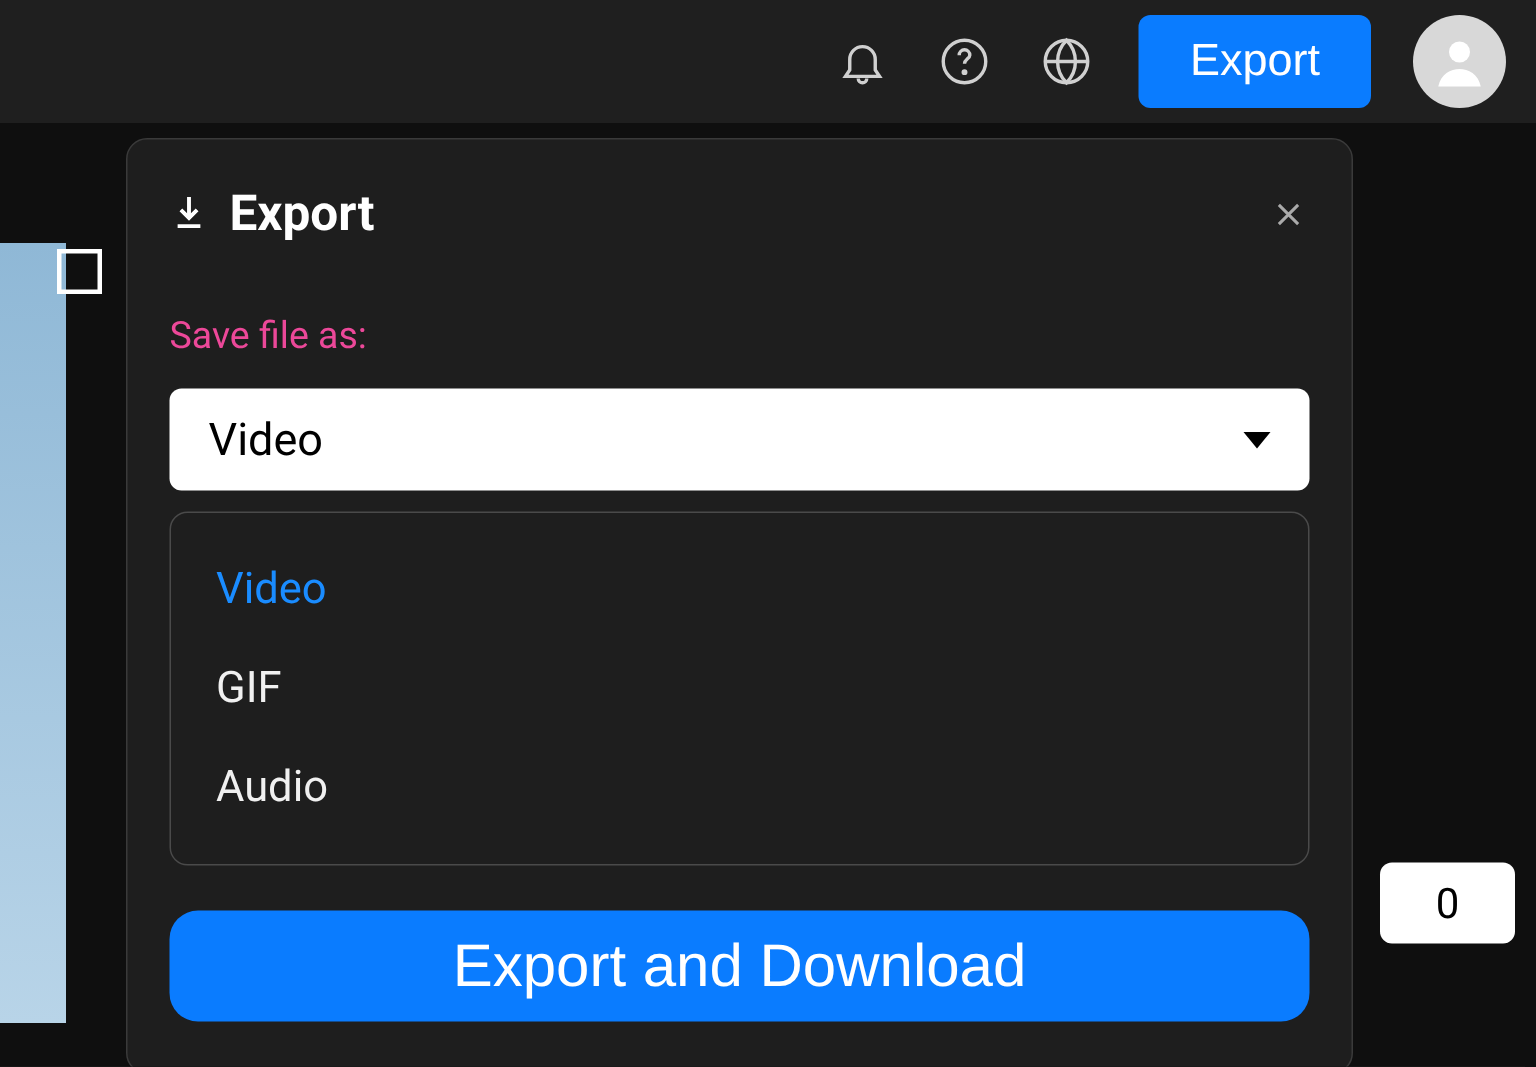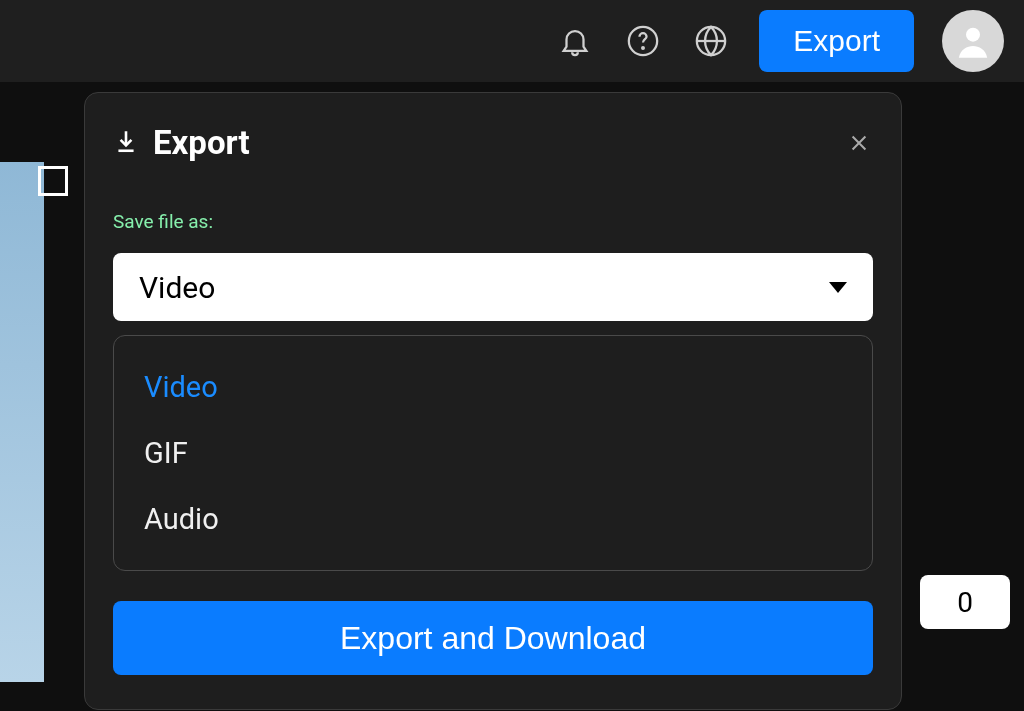--- a/index.html
+++ b/index.html
@@ -113,22 +113,22 @@
       color: #9a9a9a;
       cursor: pointer;
       width: 28px;
       height: 28px;
       display: flex;
       align-items: center;
       justify-content: center;
     }
     .close-btn svg { width: 22px; height: 22px; stroke: #aaa; stroke-width: 2.2; }
     .label {
-      color: #86efac;
-      font-size: 19px;
+      color: #ec4899;
+      font-size: 25px;
       margin-bottom: 20px;
       margin-top: 48px;
     }
     .select {
       width: 100%;
       background: #fff;
       border-radius: 8px;
       height: 68px;
       display: flex;
       align-items: center;
@@ -150,23 +150,23 @@
       font-size: 29px;
       color: #f0f0f0;
       cursor: pointer;
     }
     .option.selected { color: #1a8cff; }
     .primary-btn {
       width: 100%;
       background: #0a7cff;
       color: #fff;
       border: none;
-      border-radius: 8px;
+      border-radius: 19px;
       height: 74px;
-      font-size: 32px;
+      font-size: 40px;
       font-weight: 500;
       cursor: pointer;
     }
   </style>
 </head>
 <body>
 
 <div class="topbar">
   <div class="topbar-icon">
     <svg viewBox="0 0 24 24">

